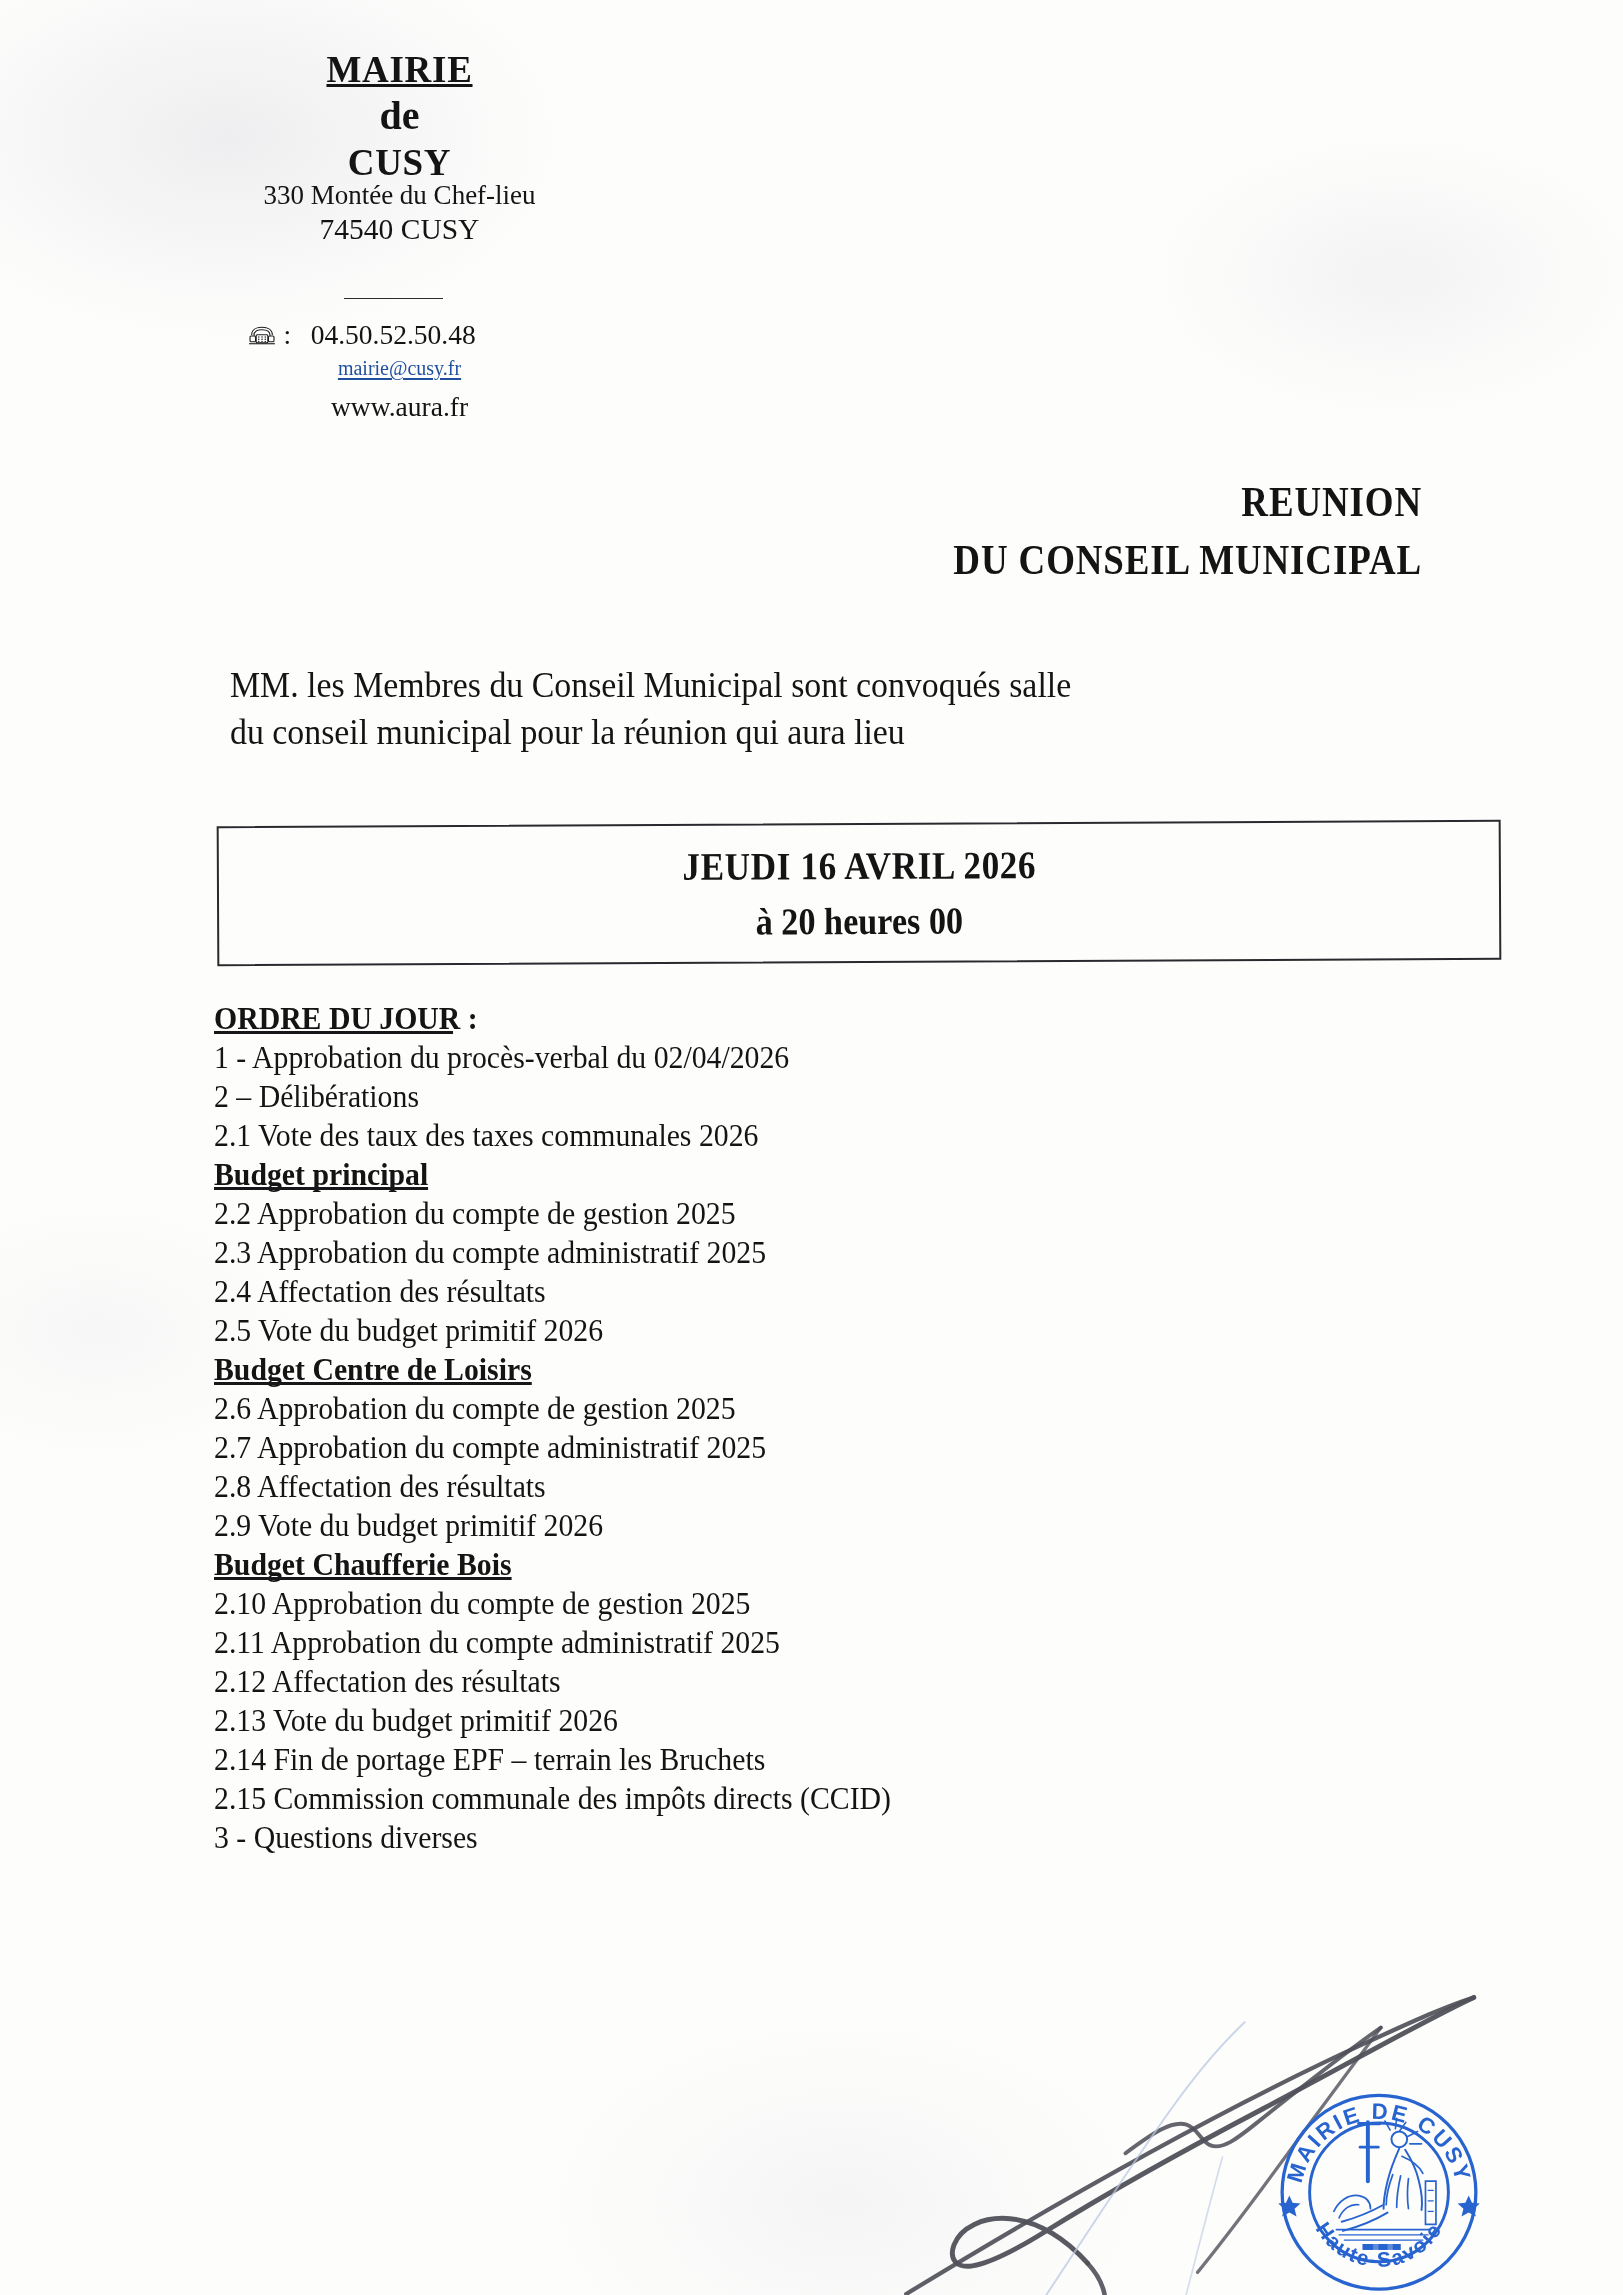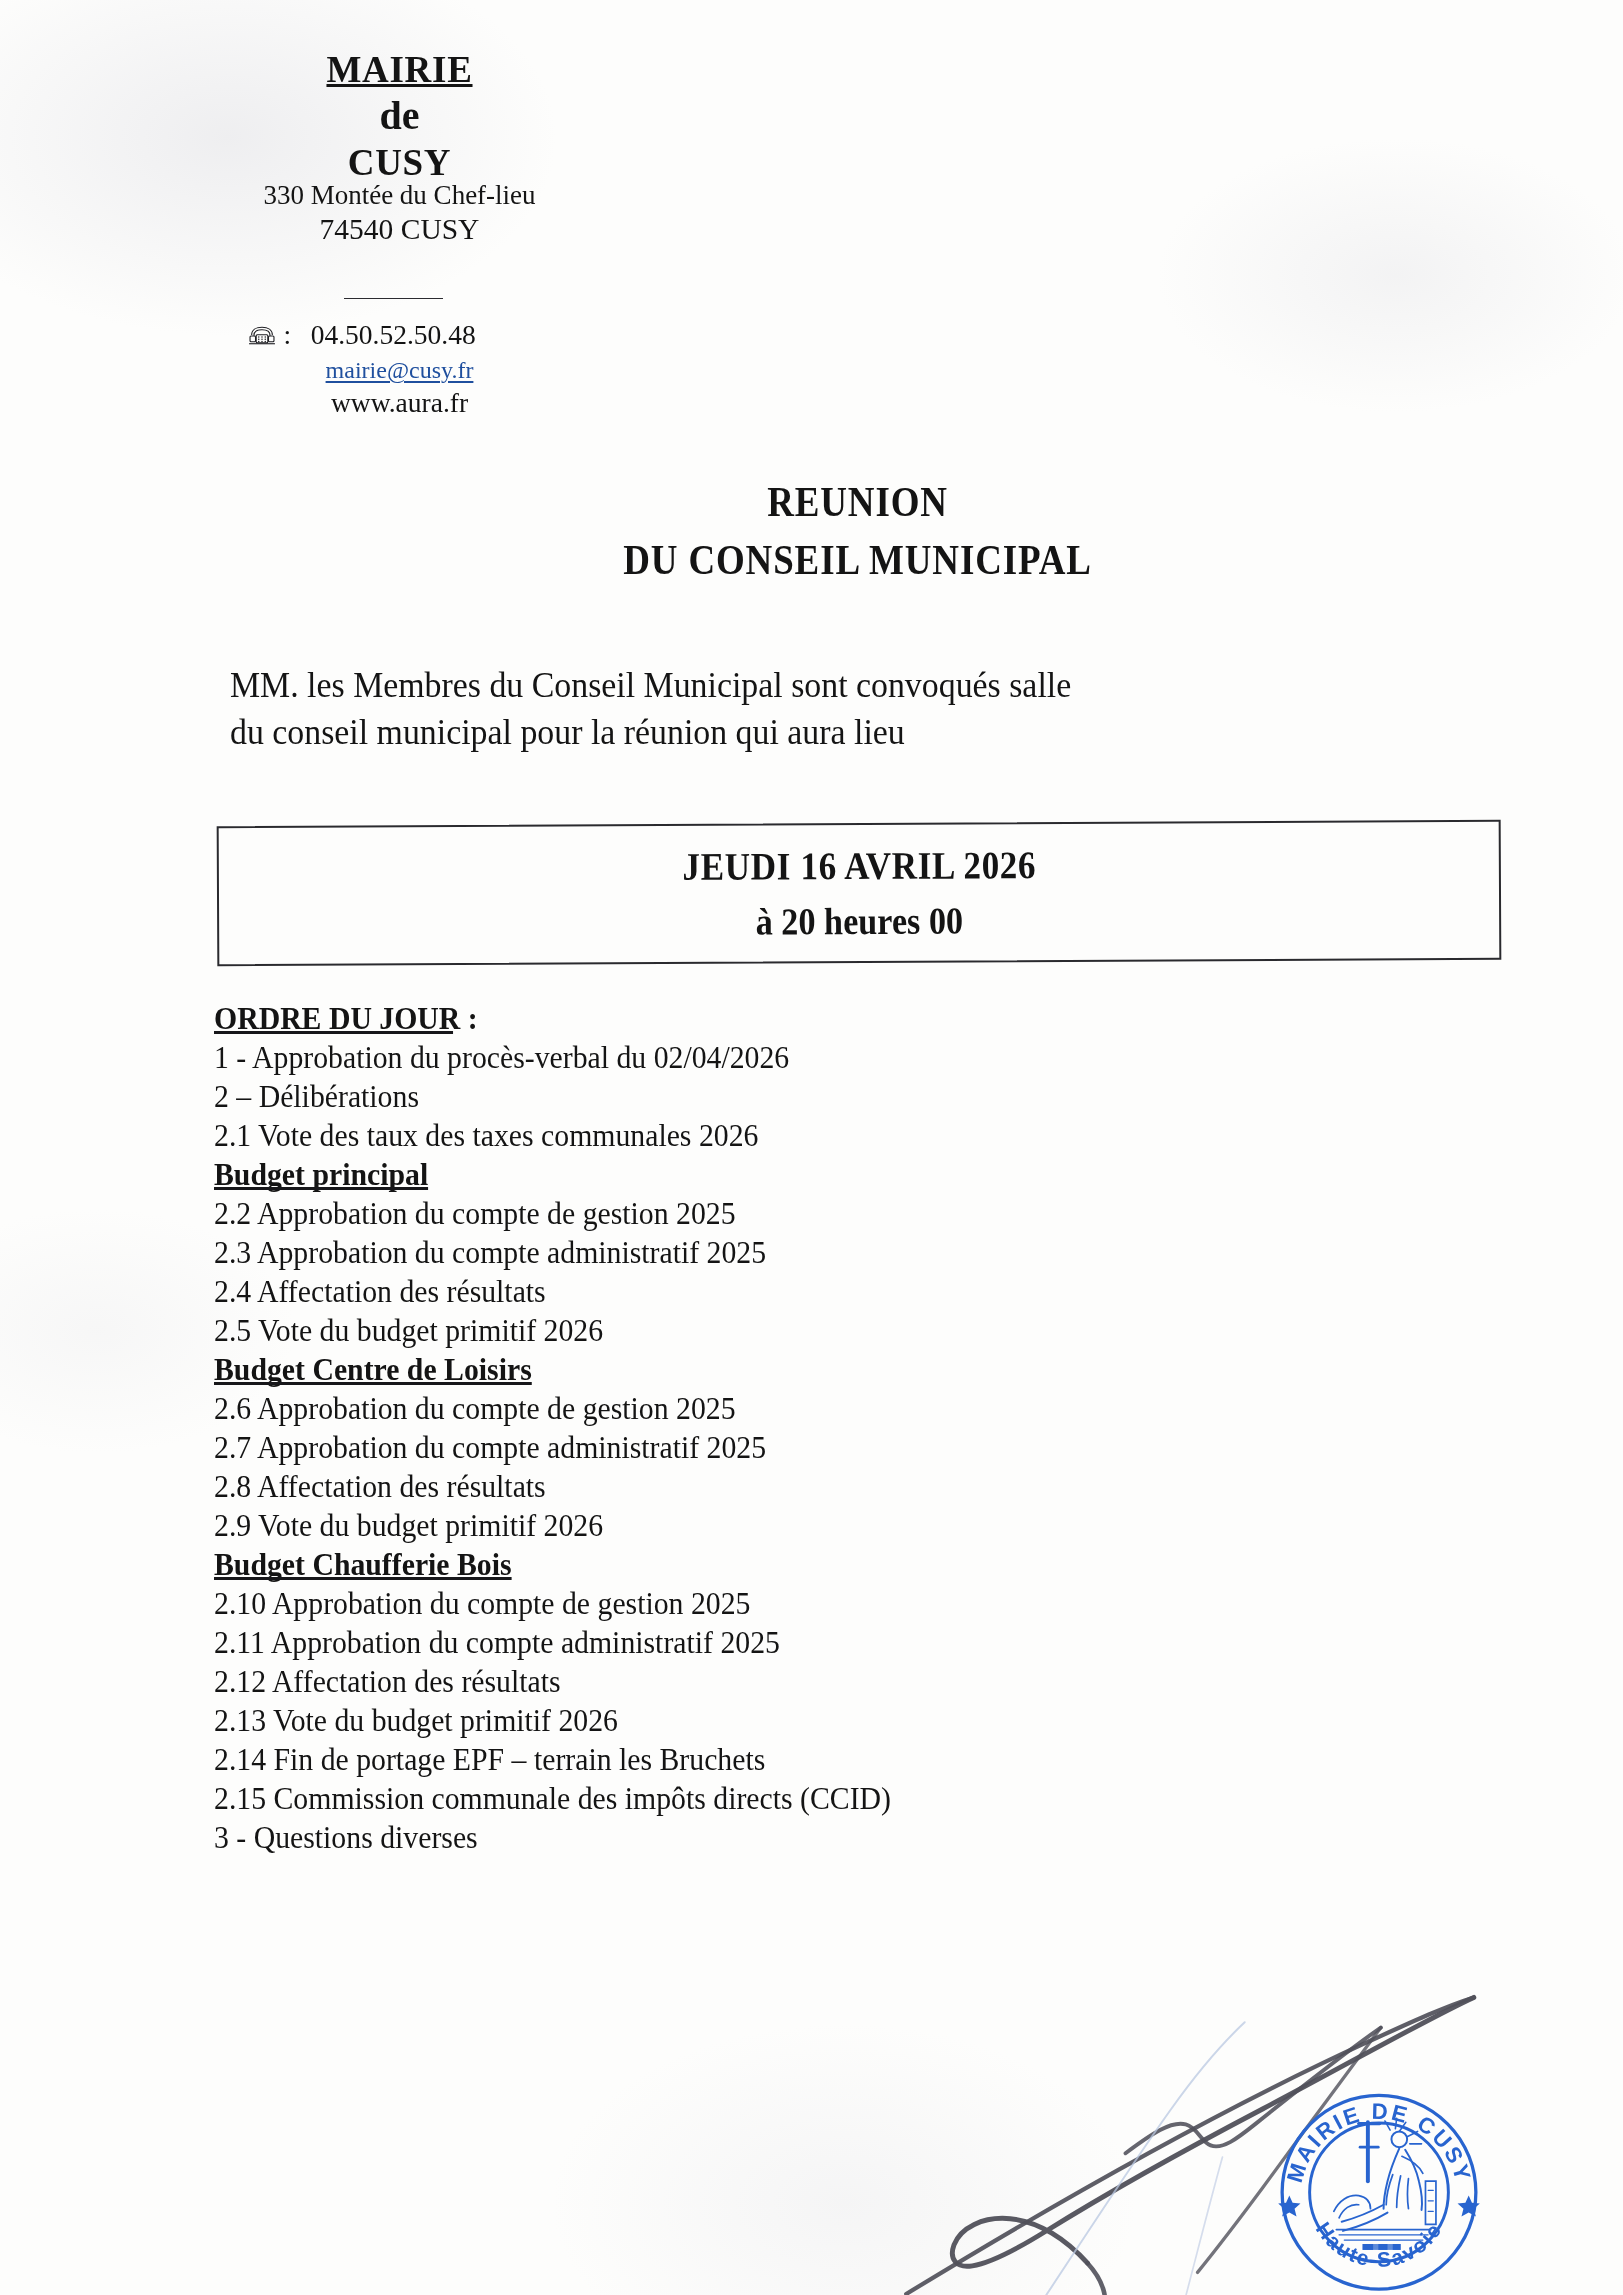--- a/index.html
+++ b/index.html
@@ -92,37 +92,37 @@
     display: inline-block;
     width: 30px;
     height: 22px;
     margin-right: 6.5px;
     position: relative;
     flex: 0 0 auto;
   }
   .ct-phone-icon svg { display: block; }
   .ct-colon { margin-right: 19.6px; }
   .ct-email {
-    font-size: 24px;
+    font-size: 20px;
     color: #1f4f9e;
     text-decoration: underline;
     text-decoration-thickness: 1.6px;
     text-underline-offset: 3.3px;
     display: block;
-    margin-bottom: 7px;
+    margin-bottom: 15px;
   }
   .ct-web { font-size: 27.5px; display: block; }
 
   
   .title-block {
     position: absolute;
     left: 216px;
     top: 481px;
     width: 1283px;
-    text-align: center;
+    text-align: right;
   }
   .title-1 {
     font-size: 42px;
     font-weight: bold;
     letter-spacing: 1px;
     transform: scaleX(0.88);
     transform-origin: center;
     line-height: 1.0;
     margin-bottom: 15.7px;
   }

